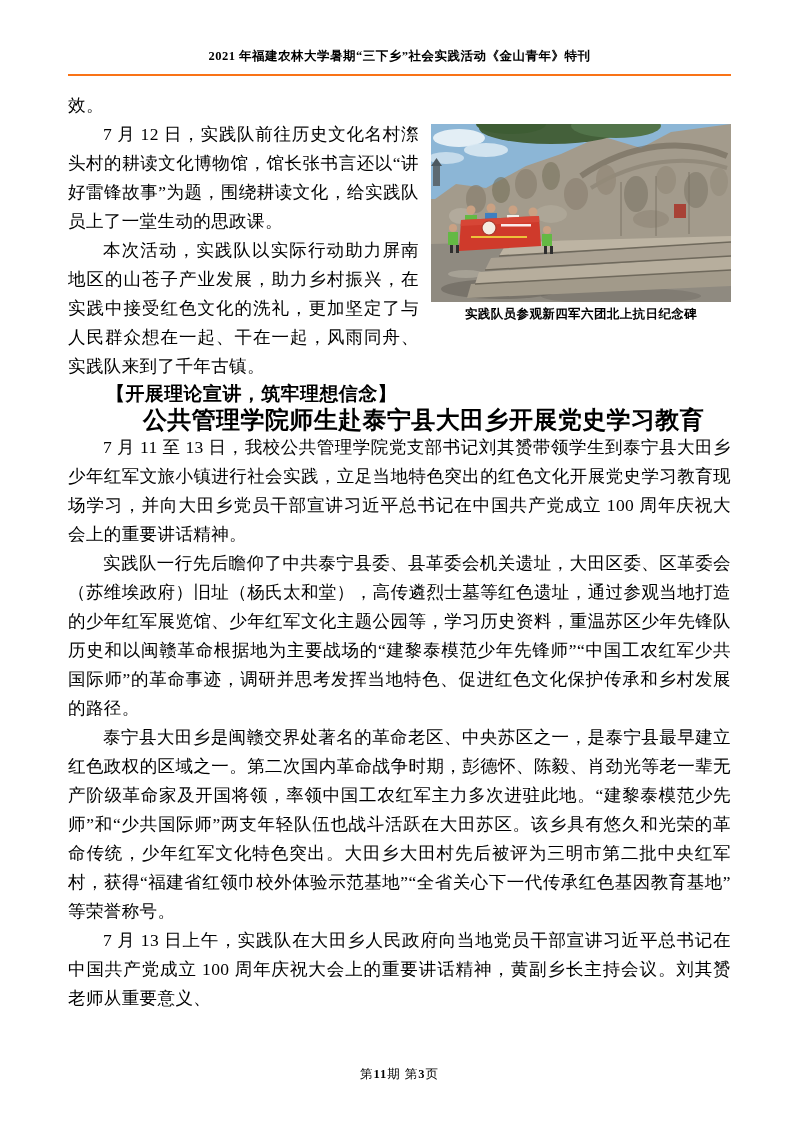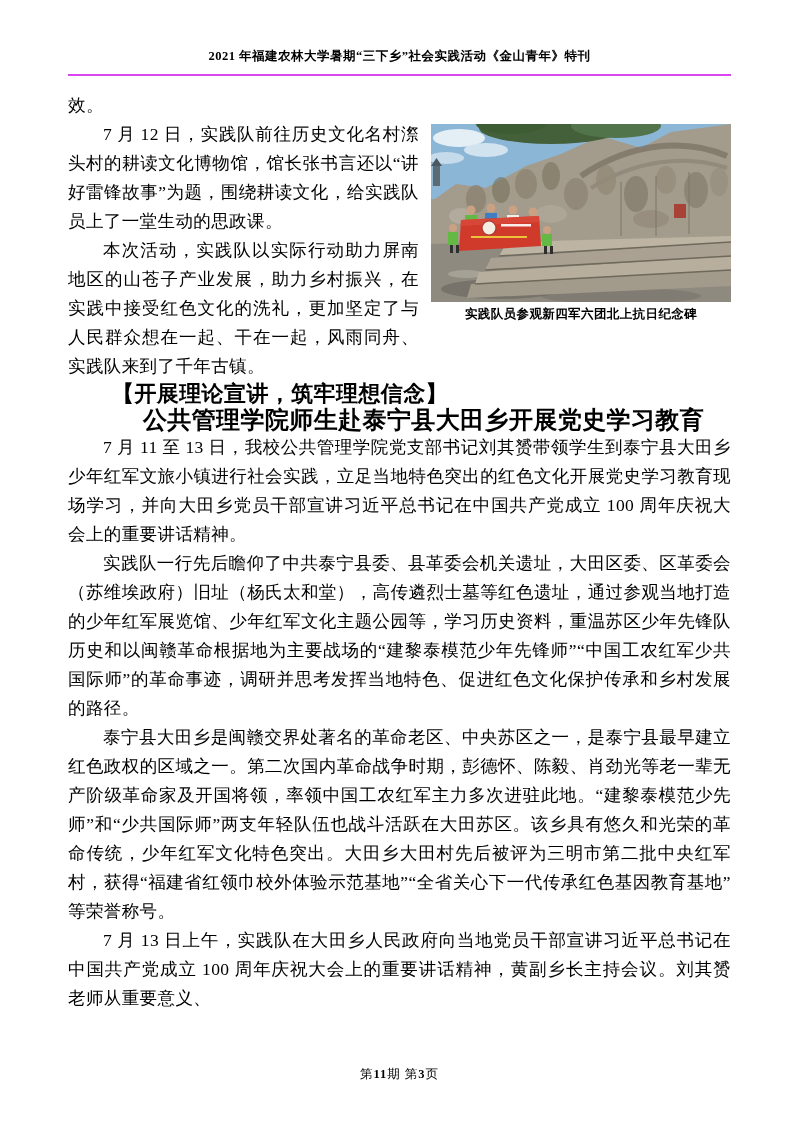--- a/index.html
+++ b/index.html
@@ -13,21 +13,21 @@
     font-family:"Liberation Serif","DejaVu Serif",serif;
     color:#000;
     overflow:hidden;
   }
   .doc-header {
     text-align:center;
     font-size:12.5px;
     font-weight:bold;
     letter-spacing:0.5px;
     padding-bottom:9px;
-    border-bottom:2px solid #d946ef;
+    border-bottom:2px solid #f97316;
   }
   .doc-body {
     margin-top:15px;
     font-size:17.5px;
     line-height:29px;
     text-align:justify;
     letter-spacing:0.4px;
   }
   .doc-body p { margin:0; text-indent:2em; }
   .doc-body p.no-indent { text-indent:0; }
@@ -46,21 +46,21 @@
     text-align:center;
     line-height:18px;
     margin-top:3px;
     text-indent:0;
   }
 
   .section2 { clear:both; }
   .bracket-heading {
     font-family:"Liberation Sans","DejaVu Sans",sans-serif;
     margin-top:44px;
-    font-size:22px;
+    font-size:19px;
     font-weight:bold;
     line-height:26px;
     text-indent:0;
   }
   .section-title {
     font-family:"Liberation Sans","DejaVu Sans",sans-serif;
     text-align:center;
     font-size:24px;
     font-weight:bold;
     line-height:26px;

